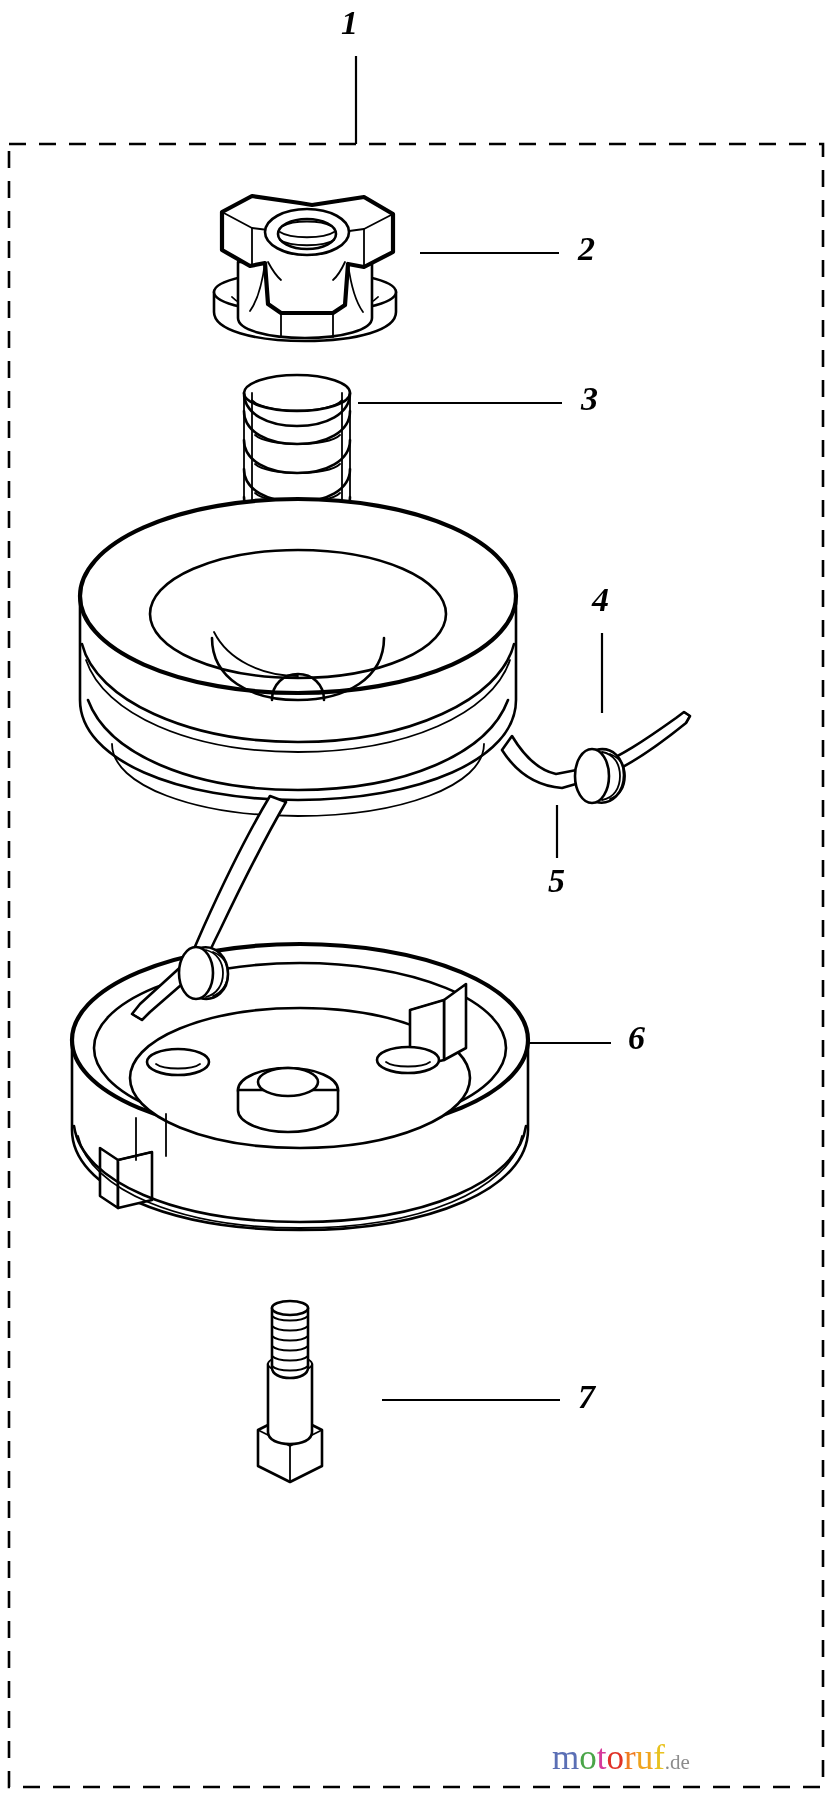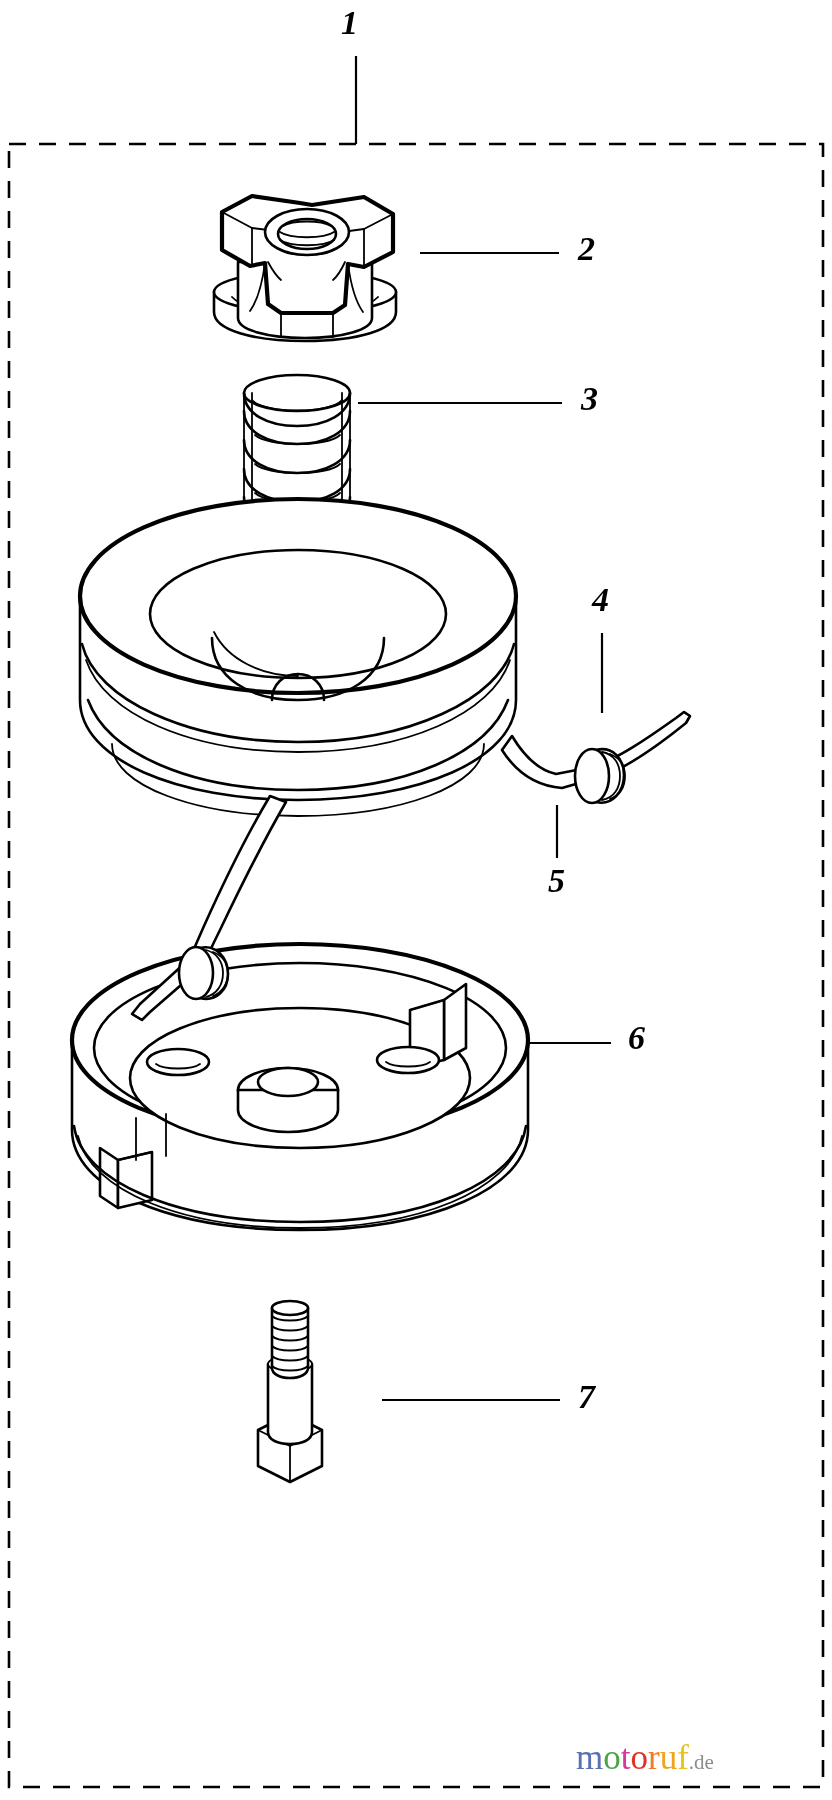--- a/index.html
+++ b/index.html
@@ -17,21 +17,21 @@
     font-style:italic;
     font-weight:700;
     font-size:34px;
     color:#000;
     line-height:1;
     user-select:none;
   }
   
   #wm{
     position:absolute;
-    left:576px;top:1738px;
+    left:552px;top:1738px;
     font-family:"Liberation Serif", serif;
     font-size:35px;
     letter-spacing:0px;
     white-space:nowrap;
     user-select:none;
   }
   #wm span{font-weight:400;}
   .wm-m{color:#5b6fb5;}
   .wm-o1{color:#4aa548;}
   .wm-t{color:#d6399b;}

